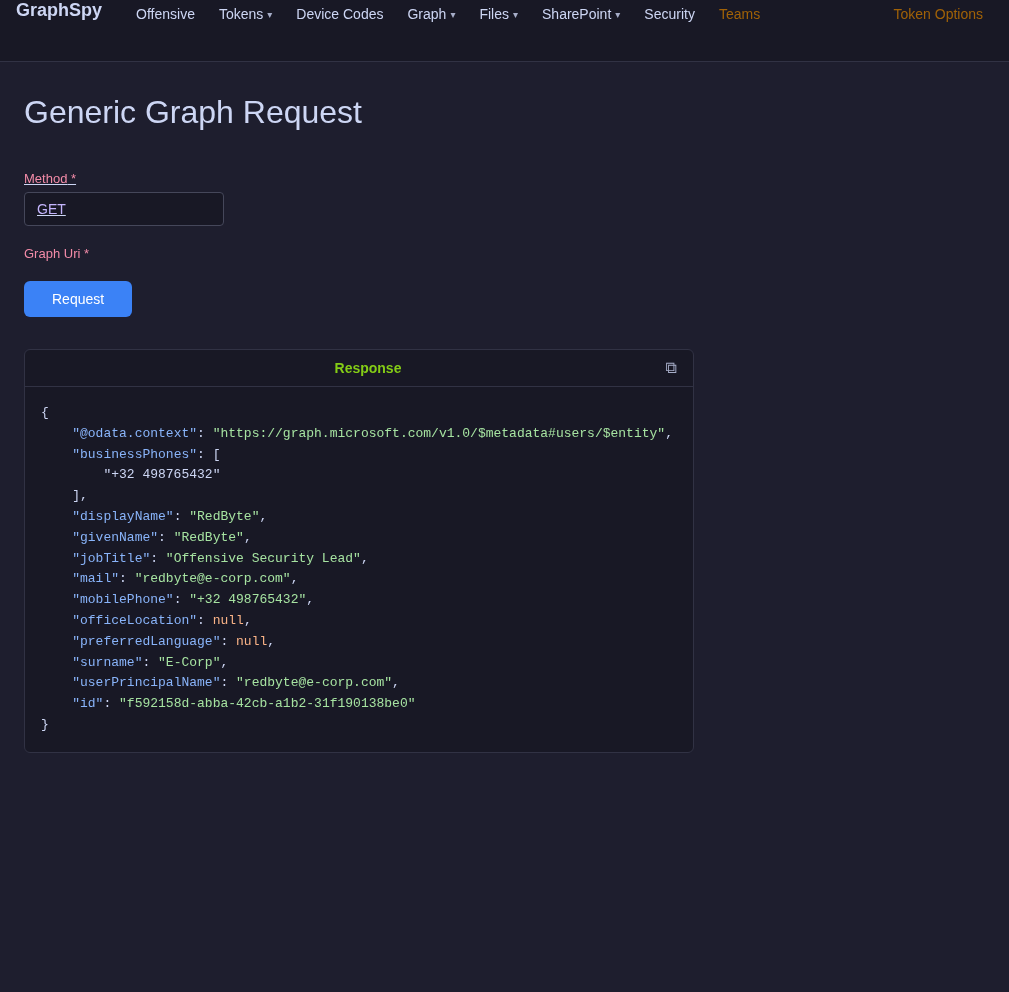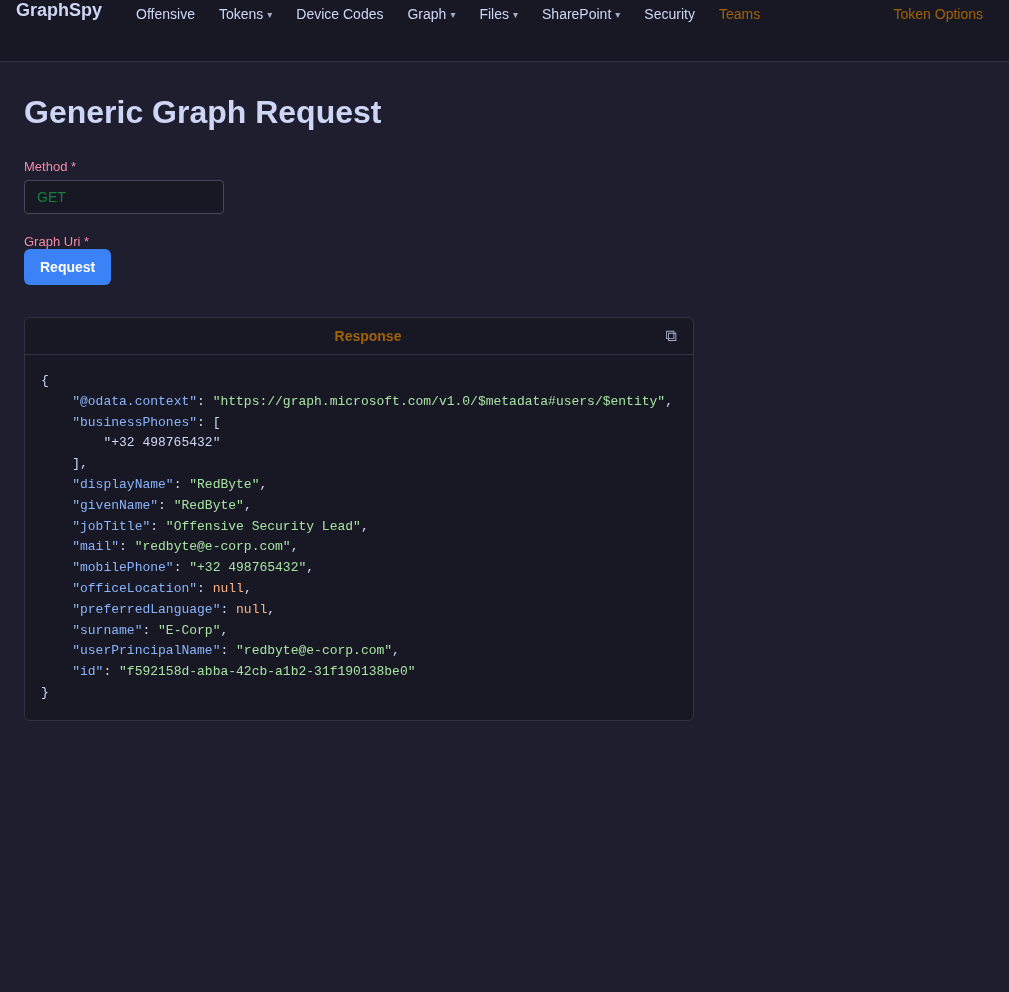--- a/index.html
+++ b/index.html
@@ -59,28 +59,29 @@
       cursor: pointer;
       padding: 6px 10px;
     }
     
     .main {
       padding: 32px 24px;
       max-width: 960px;
     }
     .page-title {
       font-size: 32px;
-      font-weight: bold;
-      color: #cdd6f4;
-      margin-bottom: 28px;
+      font-weight: normal;
+      color: #cdd6f4;
+      margin-bottom: 40px;
     }
     .form-row {
       display: flex;
       gap: 20px;
       margin-bottom: 20px;
+      text-decoration: underline;
     }
     .form-group {
       display: flex;
       flex-direction: column;
       gap: 6px;
     }
     .form-group.method {
       width: 200px;
     }
     .form-group.token-id {
@@ -94,21 +95,21 @@
       font-size: 13px;
       color: #cdd6f4;
     }
     .form-label span {
       color: #f38ba8;
     }
     .form-input {
       background-color: #181825;
       border: 1px solid #45475a;
       border-radius: 4px;
-      color: #15803d;
+      color: #c4b5fd;
       padding: 8px 12px;
       font-size: 14px;
       outline: none;
       width: 100%;
     }
     .form-textarea {
       background-color: #181825;
       border: 1px solid #45475a;
       border-radius: 4px;
       color: #cdd6f4;
@@ -127,43 +128,43 @@
       margin-bottom: 6px;
     }
     .body-group {
       margin-bottom: 20px;
     }
     .btn-request {
       background-color: #3b82f6;
       color: #fff;
       border: none;
       border-radius: 6px;
-      padding: 10px 16px;
-      font-size: 14px;
-      cursor: pointer;
-      font-weight: 700;
+      padding: 10px 28px;
+      font-size: 14px;
+      cursor: pointer;
+      font-weight: 400;
     }
     
     .response-panel {
       margin-top: 32px;
       background-color: #181825;
       border: 1px solid #313244;
       border-radius: 6px;
       max-width: 670px;
     }
     .response-header {
       display: flex;
       align-items: center;
       justify-content: center;
       padding: 10px 16px;
       border-bottom: 1px solid #313244;
       position: relative;
     }
     .response-title {
-      color: #a16207;
+      color: #84cc16;
       font-weight: 600;
       font-size: 14px;
       padding-left: 18px;
     }
     .response-copy-btn {
       position: absolute;
       right: 12px;
       background: none;
       border: none;
       cursor: pointer;
@@ -221,21 +222,21 @@
   <div class="form-row">
     <div class="form-group method">
       <label class="form-label">
         <span>Method</span> <span style="color:#f38ba8;">*</span>
       </label>
       <input class="form-input" type="text" value="GET" style="">
     </div>
   </div>
 
   
-  <div class="form-group full-width" style="">
+  <div class="form-group full-width" style="margin-bottom:20px;">
     <label class="form-label">
       <span>Graph Uri</span> <span style="color:#f38ba8;">*</span>
     </label>
   </div>
 
   
 
   
   <button class="btn-request">Request</button>
 

